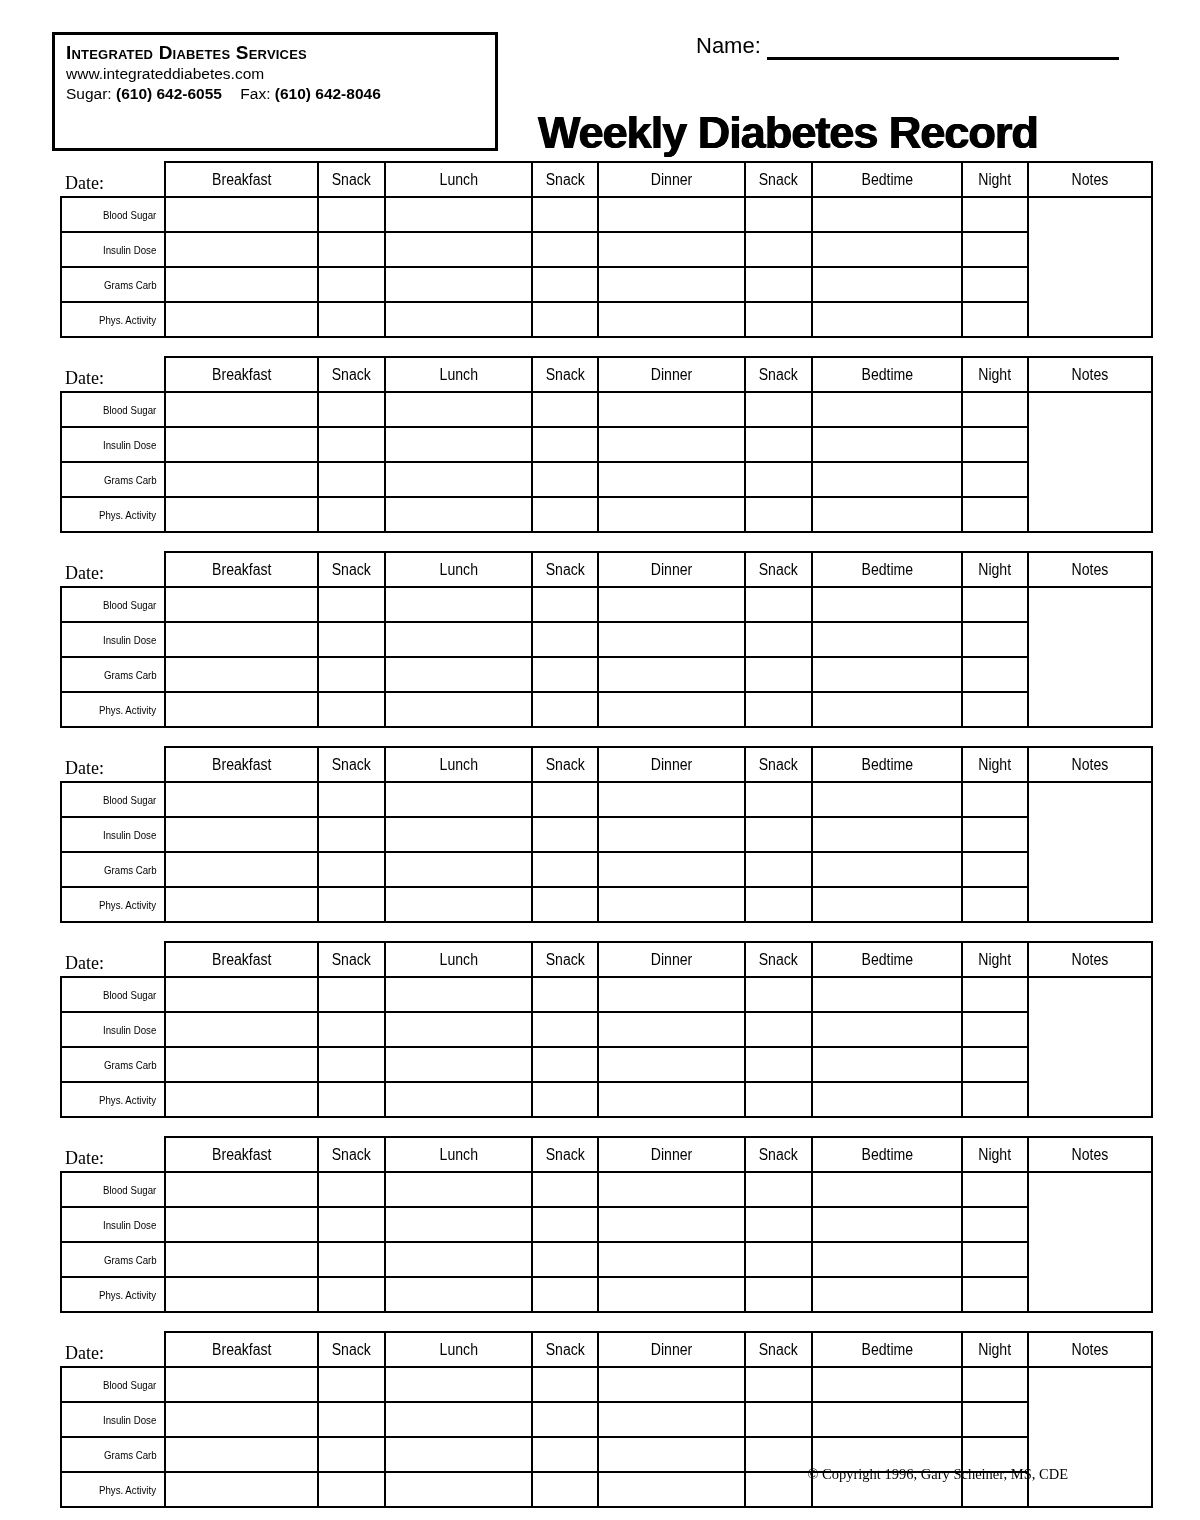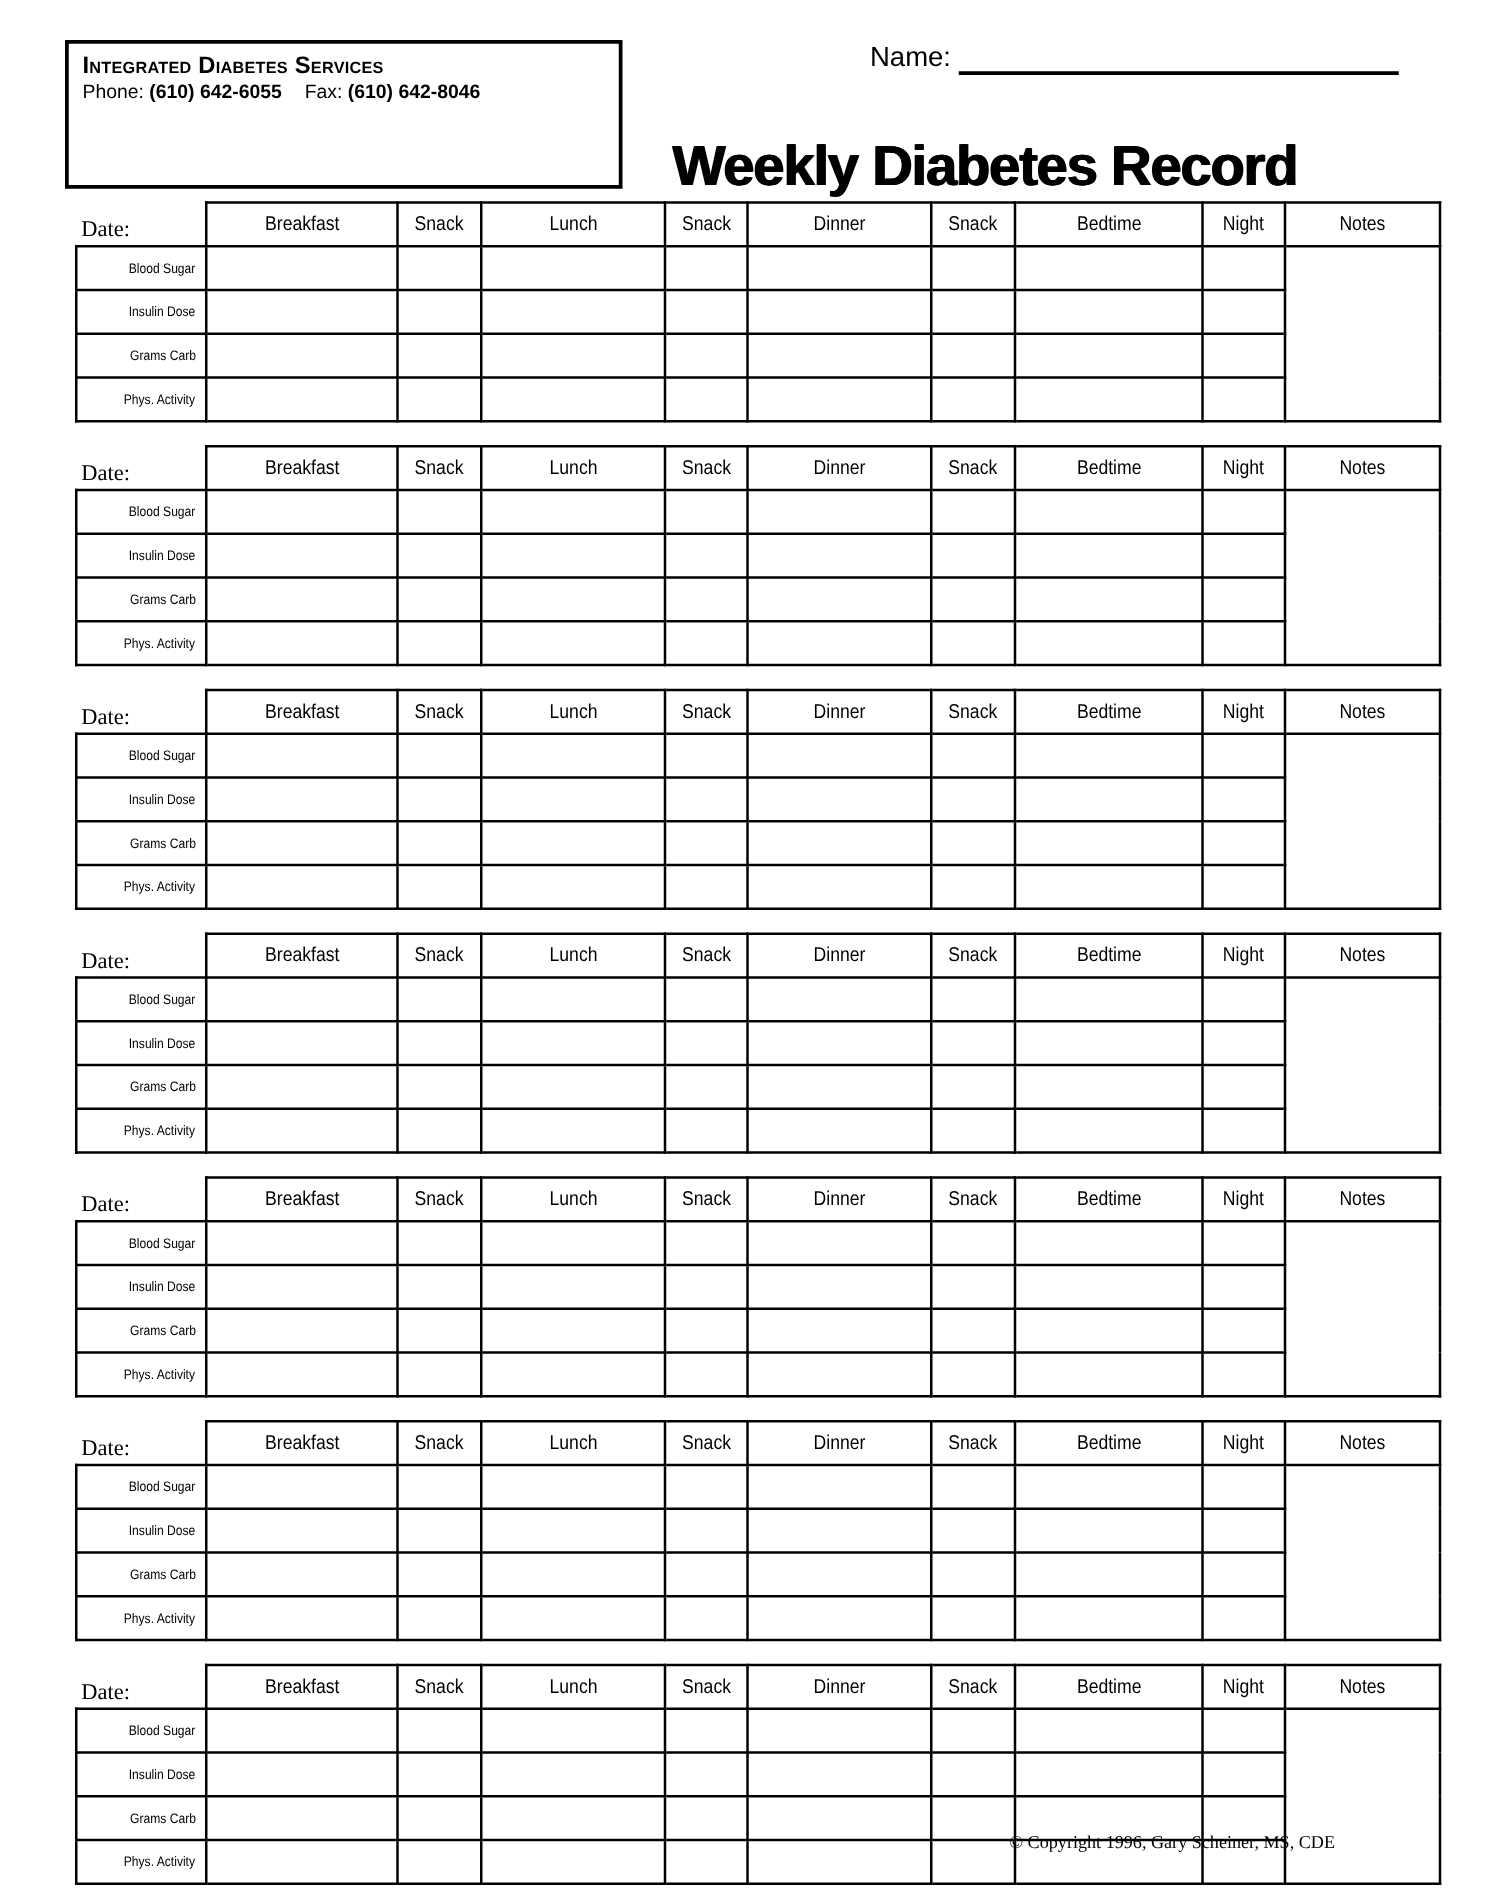--- a/index.html
+++ b/index.html
@@ -116,22 +116,23 @@
     text-align: right;
     font-family: "Liberation Serif", serif;
     font-size: 14.5px;
   }
 </style>
 </head>
 <body>
 
 <div class="clinic-box">
   <div class="clinic-name">Integrated Diabetes Services</div>
+  <div class="clinic-line">www.integrateddiabetes.com</div>
   <div class="clinic-line">
-    <span>Phone:</span>
+    <span>Sugar:</span>
     <b>(610) 642-6055</b>
     <span class="fax-label">Fax:</span>
     <b>(610) 642-8046</b>
   </div>
 </div>
 
 <div class="name-row">
   <span>Name:</span><span class="name-line"></span>
 </div>
 

